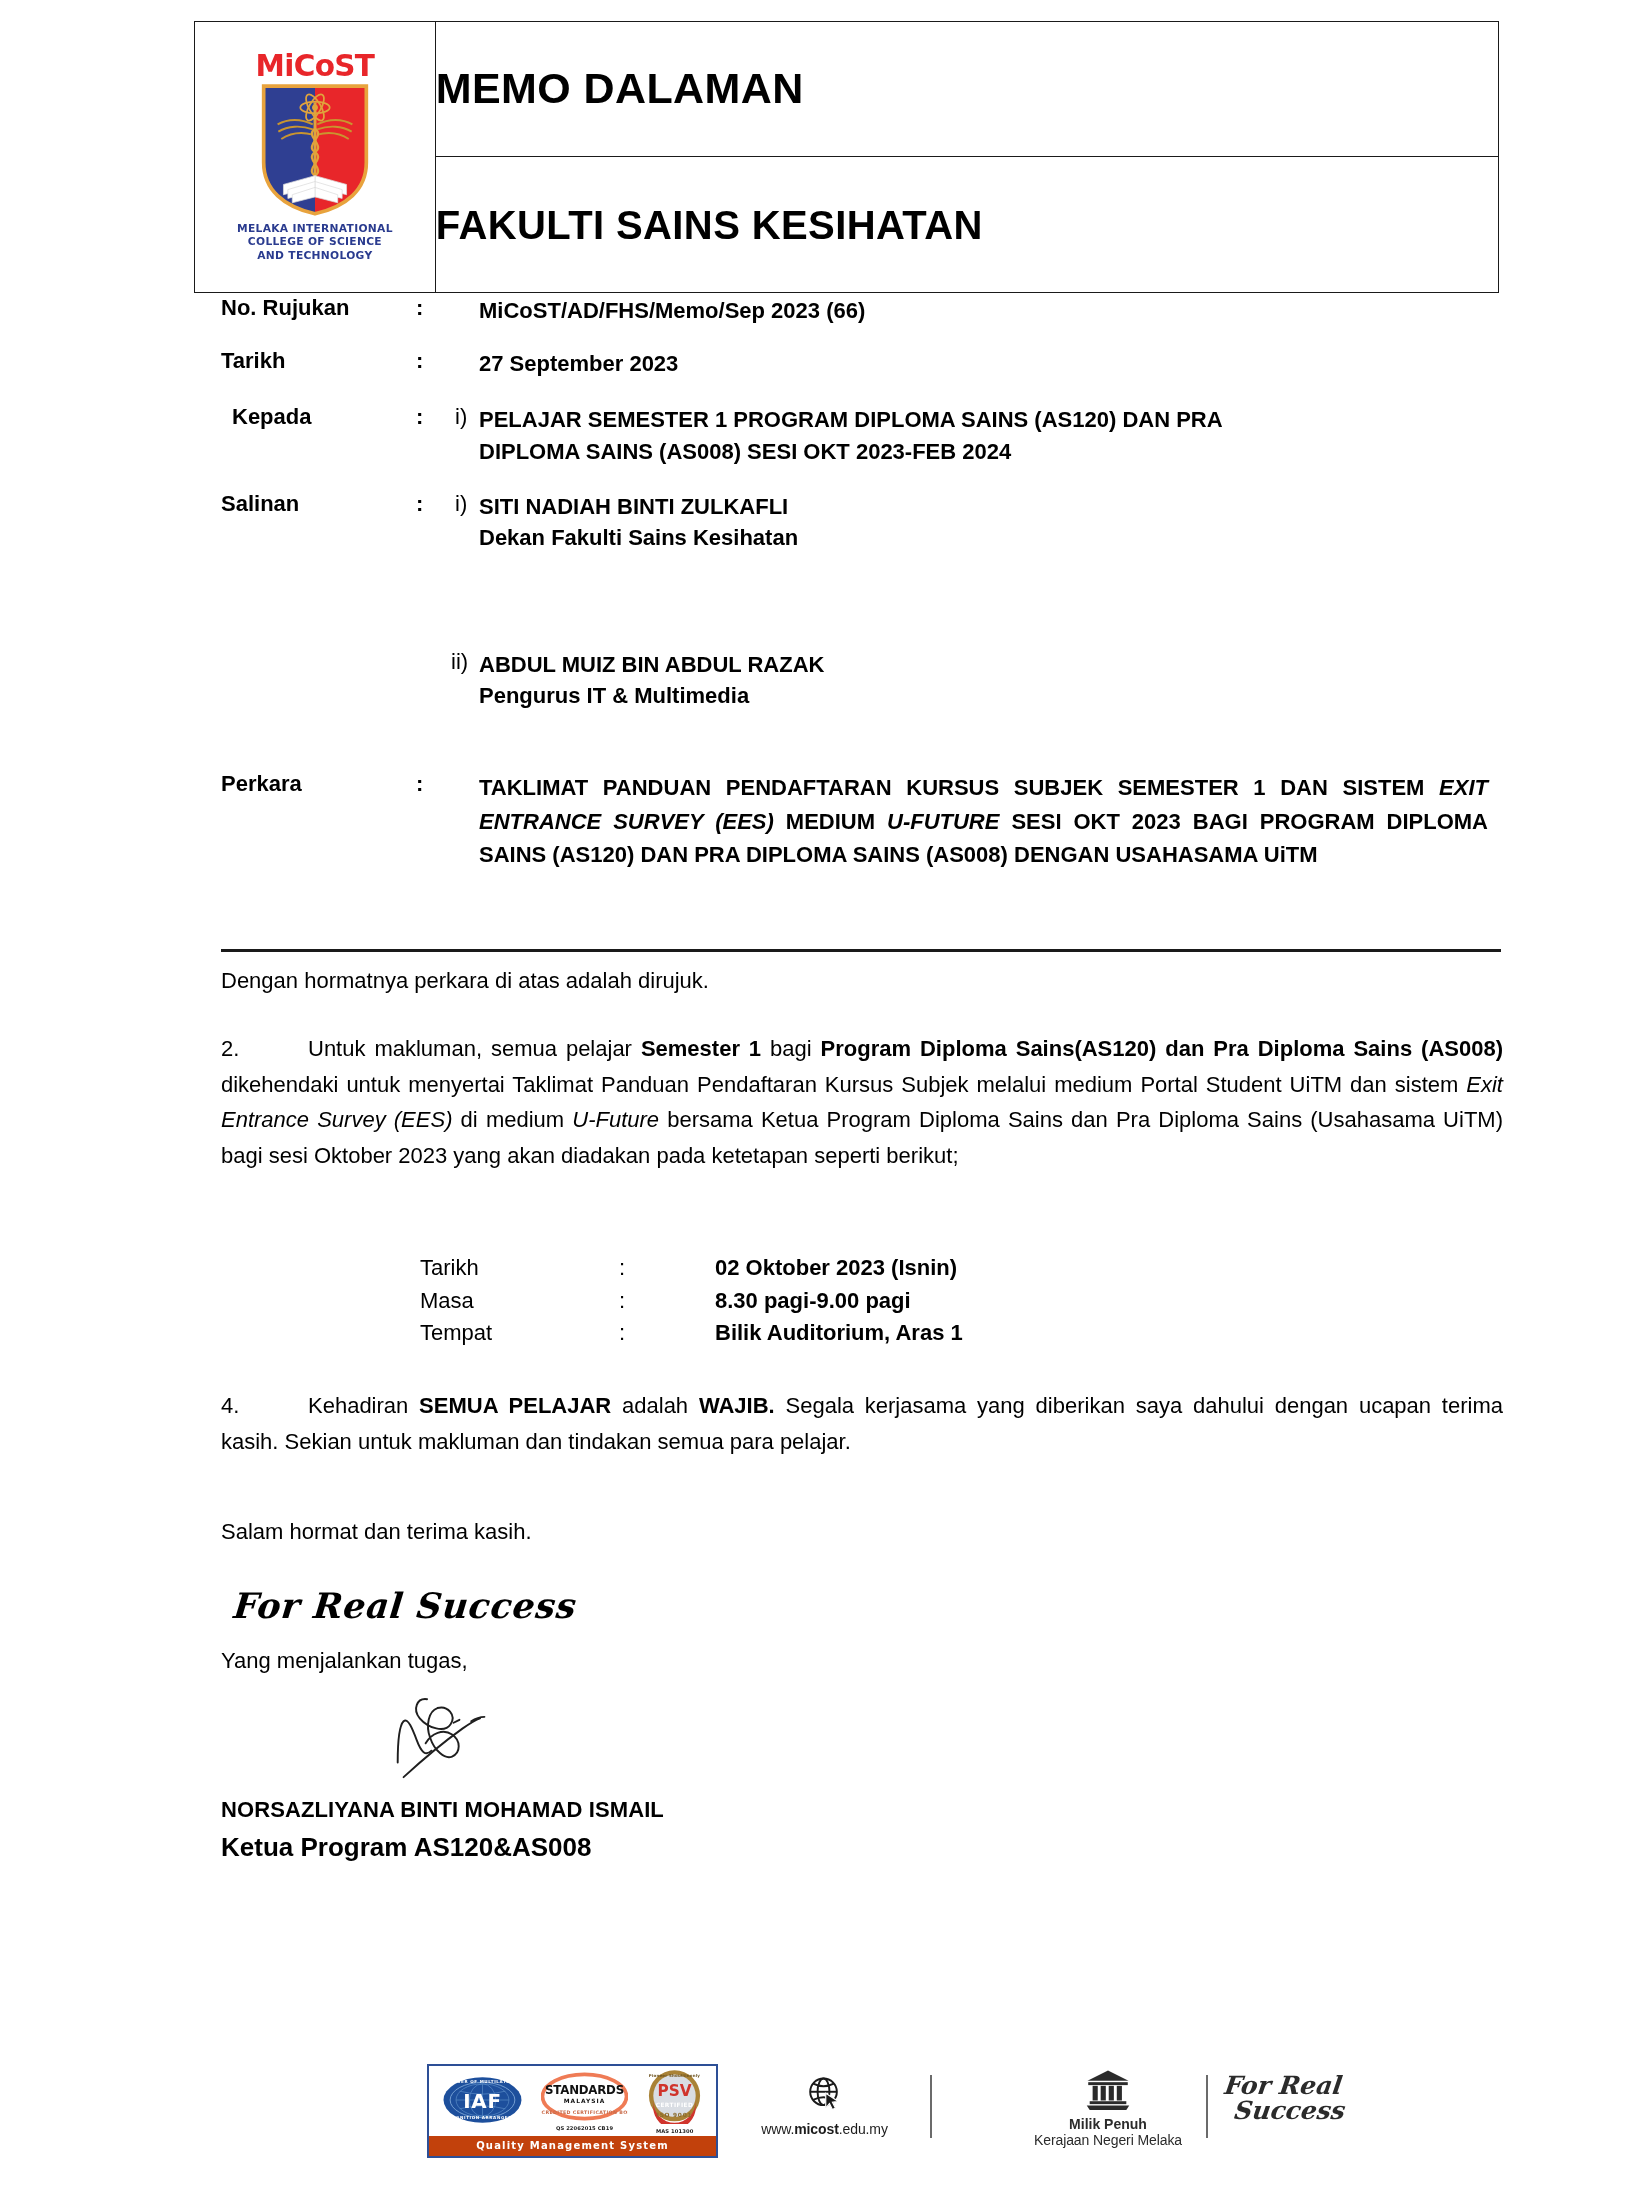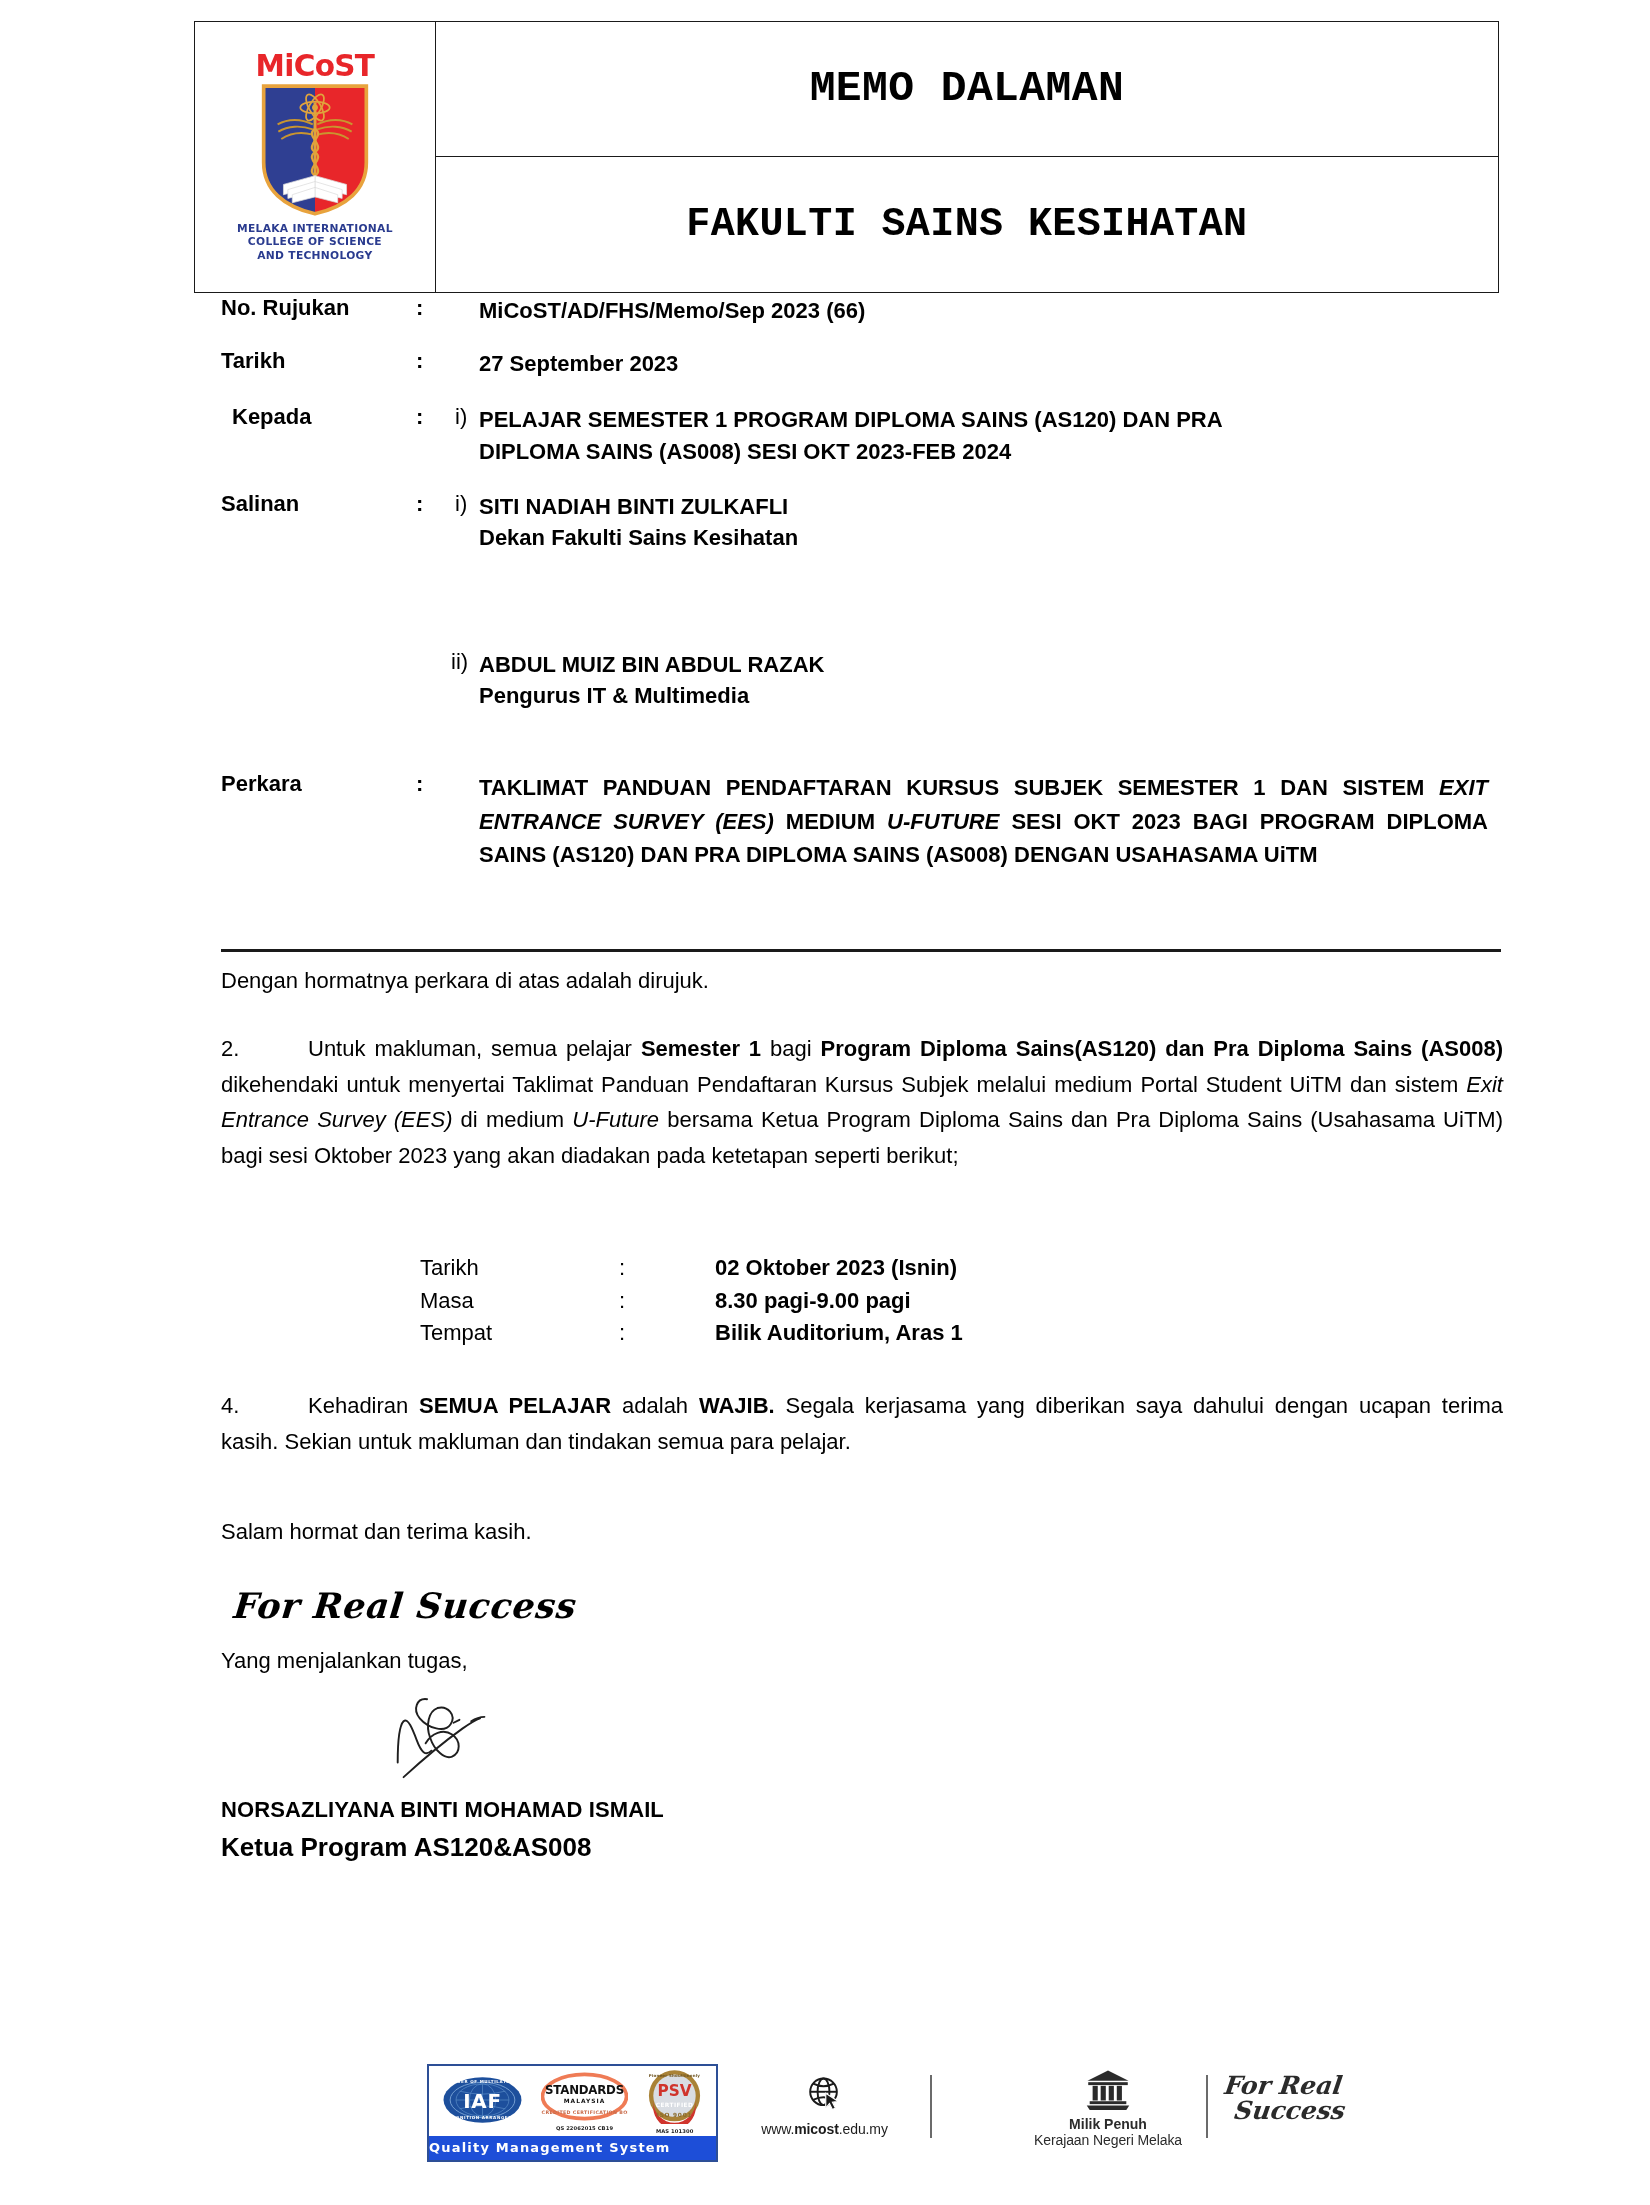--- a/index.html
+++ b/index.html
@@ -37,23 +37,21 @@
     padding: 0;
     vertical-align: middle;
   }
   .logo-cell {
     width: 234px;
     height: 259px;
     text-align: center;
     padding: 5.9px 2.9px !important;
   }
   .title-cell {
-    text-align: center;
     height: 130px;
-    font-family: Liberation Mono, monospace;
   }
   .memo-title {
     font-size: 43px;
     font-weight: bold;
     letter-spacing: 0.4px;
     line-height: 1.1;
   }
   .faculty-title {
     font-size: 40px;
     font-weight: bold;
@@ -235,25 +233,26 @@
     background: #ffffff;
   }
   .cert-logos {
     display: flex;
     align-items: center;
     justify-content: space-around;
     height: 68px;
     padding: 2.2px 3.7px 0;
   }
   .qms-bar {
-    background: #1d4ed8;
+    background: #c2410c;
     color: #ffffff;
-    font-size: 13px;
+    font-size: 10px;
     font-weight: bold;
     letter-spacing: 1.2px;
+    text-align: center;
     padding: 4.4px 0 5.2px;
     font-family: "DejaVu Sans", sans-serif;
   }
   .cert-item { text-align: center; }
   .cert-sub {
     font-size: 5.2px;
     font-weight: bold;
     color: #222;
     margin-top: 1.5px;
     letter-spacing: 0.1px;

